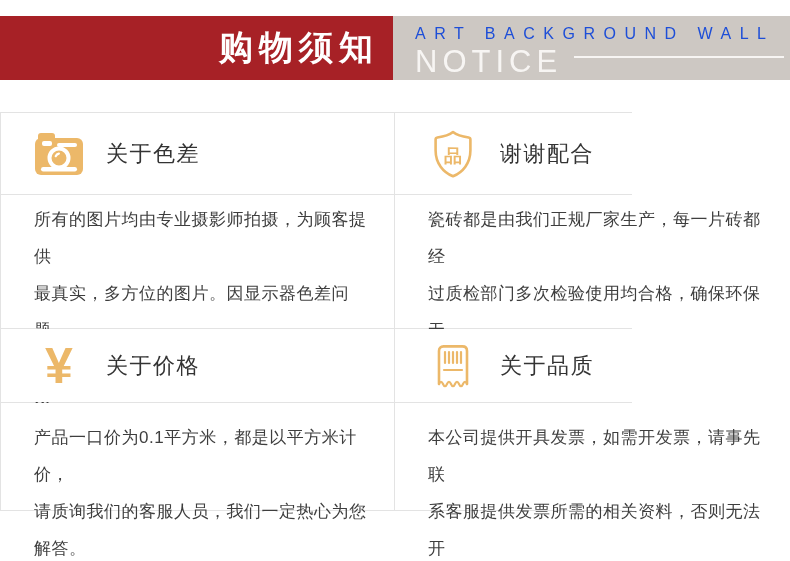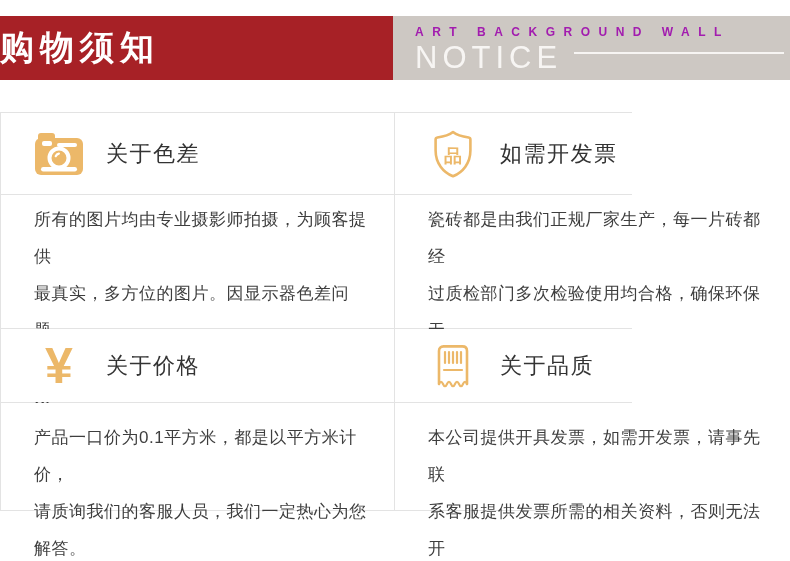--- a/index.html
+++ b/index.html
@@ -6,29 +6,29 @@
   body{
     width:790px;height:561px;background:#ffffff;overflow:hidden;
     font-family:"Liberation Sans","DejaVu Sans",sans-serif;
   }
   
   .header{display:flex;margin-top:16px;height:64px;width:790px;}
   .banner{
     width:393px;box-sizing:border-box;flex:none;
     background:var(--banner-red,#a72126);
     color:#fff;font-size:34px;font-weight:bold;letter-spacing:6px;
-    display:flex;align-items:center;
+    display:flex;align-items:center;justify-content:flex-end;
     padding-right:14px;
   }
   .gray-box{
     flex:1;box-sizing:border-box;
     background:var(--box-gray,#cdc8c3);
     color:#fff;padding:9px 0 0 22px;
   }
-  .en-line{font-size:12px;letter-spacing:8.5px;font-weight:bold;color:#a21caf;}
+  .en-line{font-size:16px;letter-spacing:8.5px;font-weight:normal;color:#1d4ed8;}
   .notice-row{display:flex;margin-top:1px;}
   .notice-word{font-size:31px;letter-spacing:5px;font-weight:300;color:#f7f5f3;}
   .notice-line{flex:1;height:2px;background:#f7f5f3;margin:12px 6px 0 12px;}
   
   .grid{
     margin-top:32px;width:632px;box-sizing:border-box;
     display:grid;grid-template-columns:393px 394px;
     grid-template-rows:81px 133px 73px 107px;
     gap:1px;background:#e3e3e3;border:1px solid #e3e3e3;
   }
@@ -79,21 +79,21 @@
     <span class="sec-title">关于色差</span>
   </div>
 
   <div class="cell cell-title">
     <span class="icon-box">
       <svg width="42" height="48" viewBox="0 0 42 48">
         <path d="M21 2 C25 5.2 30.5 6.6 36.6 7.5 C37.6 7.7 38.4 8.4 38.4 9.4 V20.5 C38.4 33.2 30.8 42.3 21 46.3 C11.2 42.3 3.6 33.2 3.6 20.5 V9.4 C3.6 8.4 4.4 7.7 5.4 7.5 C11.5 6.6 17 5.2 21 2 Z" fill="none" stroke="currentColor" stroke-width="2.6" stroke-linejoin="round"></path>
         <text x="21" y="32" font-size="18" font-weight="bold" text-anchor="middle" fill="currentColor">品</text>
       </svg>
     </span>
-    <span class="sec-title">如需开发票</span>
+    <span class="sec-title">谢谢配合</span>
   </div>
 
   <div class="cell cell-body">所有的图片均由专业摄影师拍摄，为顾客提供
 最真实，多方位的图片。因显示器色差问题，
 难免会存在细微的色差，如对颜色有特别要求
 请质询我们的客服人员。</div>
   <div class="cell cell-body">瓷砖都是由我们正规厂家生产，每一片砖都经
 过质检部门多次检验使用均合格，确保环保无
 污染才上架销售，请亲们放心购买。</div>
 

